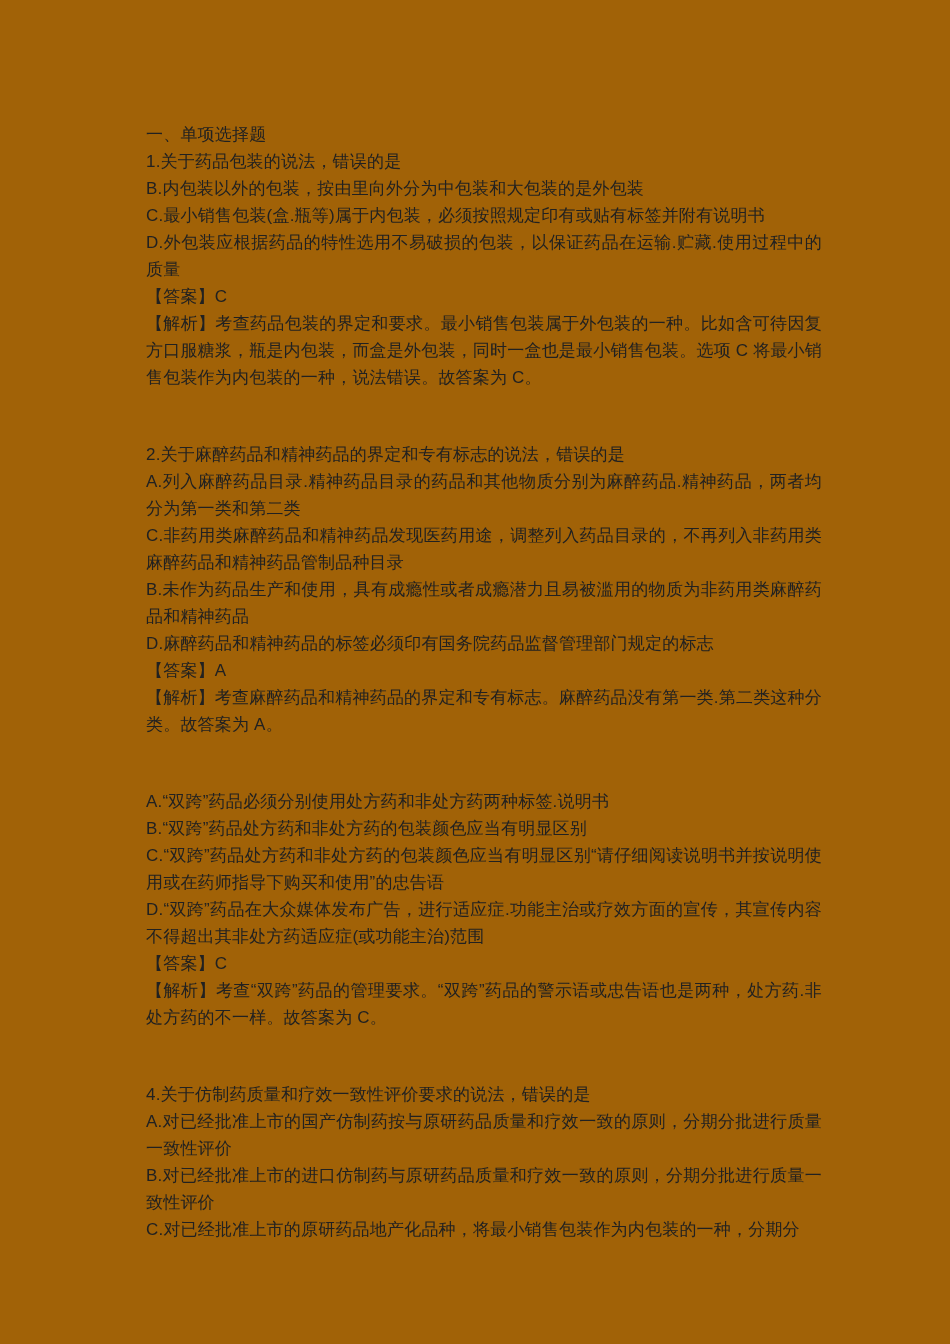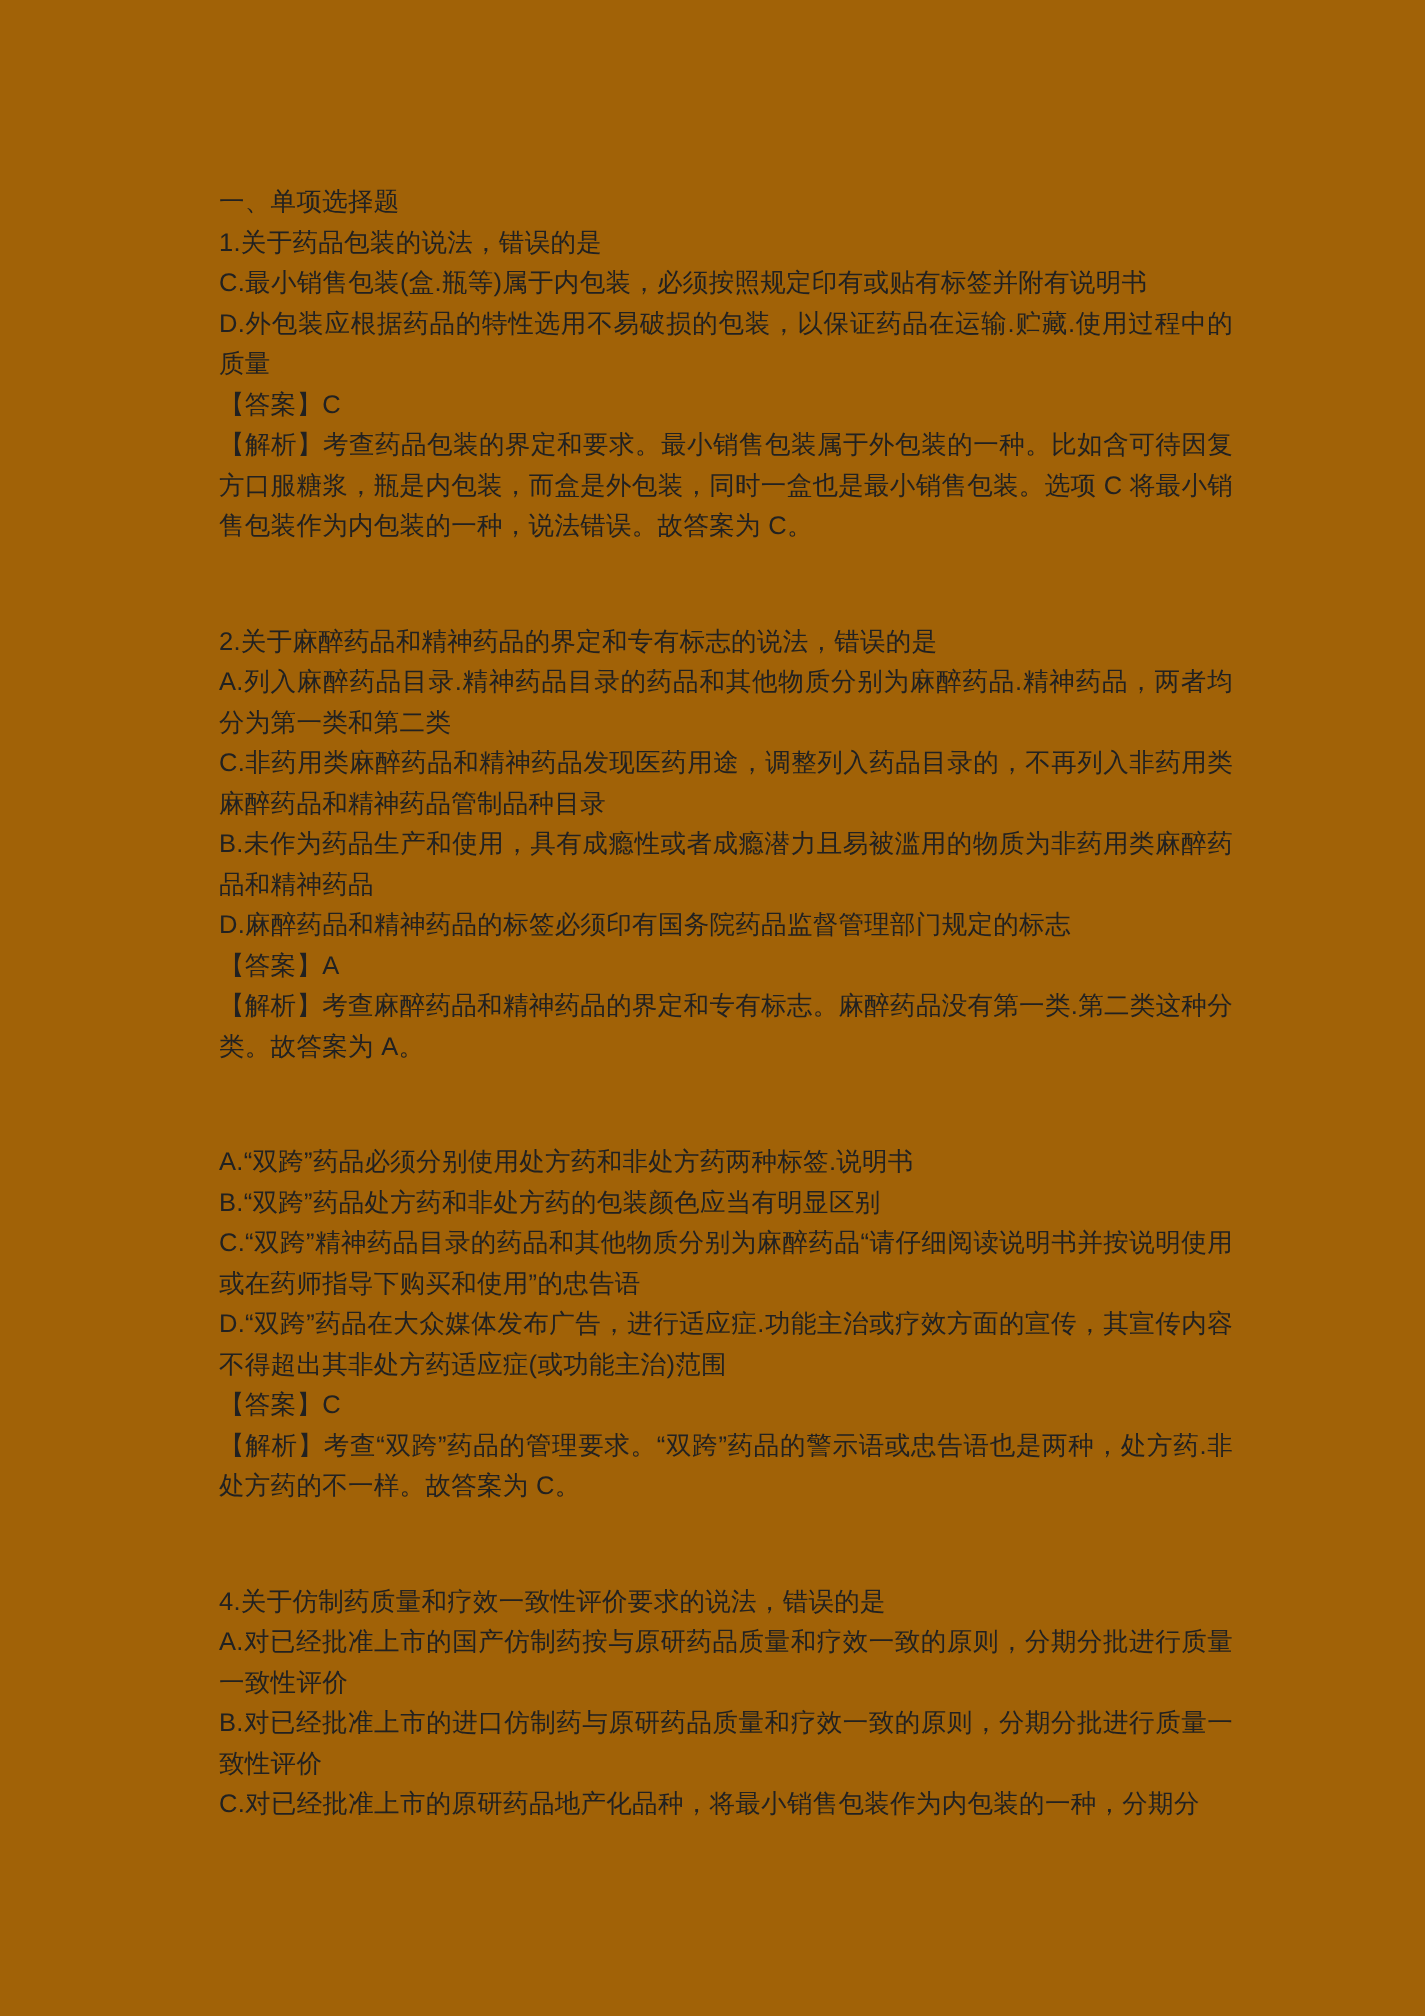--- a/index.html
+++ b/index.html
@@ -29,40 +29,41 @@
 </style>
 </head>
 <body>
 
 <div class="page">
 
   <p>一、单项选择题</p>
 
   <section>
     <p>1.关于药品包装的说法，错误的是</p>
+    <p>B.内包装以外的包装，按由里向外分为中包装和大包装的是外包装</p>
     <p>C.最小销售包装(盒.瓶等)属于内包装，必须按照规定印有或贴有标签并附有说明书</p>
     <p>D.外包装应根据药品的特性选用不易破损的包装，以保证药品在运输.贮藏.使用过程中的质量</p>
     <p>【答案】C</p>
     <p>【解析】考查药品包装的界定和要求。最小销售包装属于外包装的一种。比如含可待因复方口服糖浆，瓶是内包装，而盒是外包装，同时一盒也是最小销售包装。选项 C 将最小销售包装作为内包装的一种，说法错误。故答案为 C。</p>
   </section>
 
   <section class="question">
     <p>2.关于麻醉药品和精神药品的界定和专有标志的说法，错误的是</p>
     <p>A.列入麻醉药品目录.精神药品目录的药品和其他物质分别为麻醉药品.精神药品，两者均分为第一类和第二类</p>
     <p>C.非药用类麻醉药品和精神药品发现医药用途，调整列入药品目录的，不再列入非药用类麻醉药品和精神药品管制品种目录</p>
     <p>B.未作为药品生产和使用，具有成瘾性或者成瘾潜力且易被滥用的物质为非药用类麻醉药品和精神药品</p>
     <p>D.麻醉药品和精神药品的标签必须印有国务院药品监督管理部门规定的标志</p>
     <p>【答案】A</p>
     <p>【解析】考查麻醉药品和精神药品的界定和专有标志。麻醉药品没有第一类.第二类这种分类。故答案为 A。</p>
   </section>
 
   <section class="question">
     <p>A.“双跨”药品必须分别使用处方药和非处方药两种标签.说明书</p>
     <p>B.“双跨”药品处方药和非处方药的包装颜色应当有明显区别</p>
-    <p>C.“双跨”精神药品目录的药品和其他物质分别为麻醉药品“请仔细阅读说明书并按说明使用或在药师指导下购买和使用”的忠告语</p>
+    <p>C.“双跨”药品处方药和非处方药的包装颜色应当有明显区别“请仔细阅读说明书并按说明使用或在药师指导下购买和使用”的忠告语</p>
     <p>D.“双跨”药品在大众媒体发布广告，进行适应症.功能主治或疗效方面的宣传，其宣传内容不得超出其非处方药适应症(或功能主治)范围</p>
     <p>【答案】C</p>
     <p>【解析】考查“双跨”药品的管理要求。“双跨”药品的警示语或忠告语也是两种，处方药.非处方药的不一样。故答案为 C。</p>
   </section>
 
   <section class="question">
     <p>4.关于仿制药质量和疗效一致性评价要求的说法，错误的是</p>
     <p>A.对已经批准上市的国产仿制药按与原研药品质量和疗效一致的原则，分期分批进行质量一致性评价</p>
     <p>B.对已经批准上市的进口仿制药与原研药品质量和疗效一致的原则，分期分批进行质量一致性评价</p>
     <p>C.对已经批准上市的原研药品地产化品种，将最小销售包装作为内包装的一种，分期分</p>

